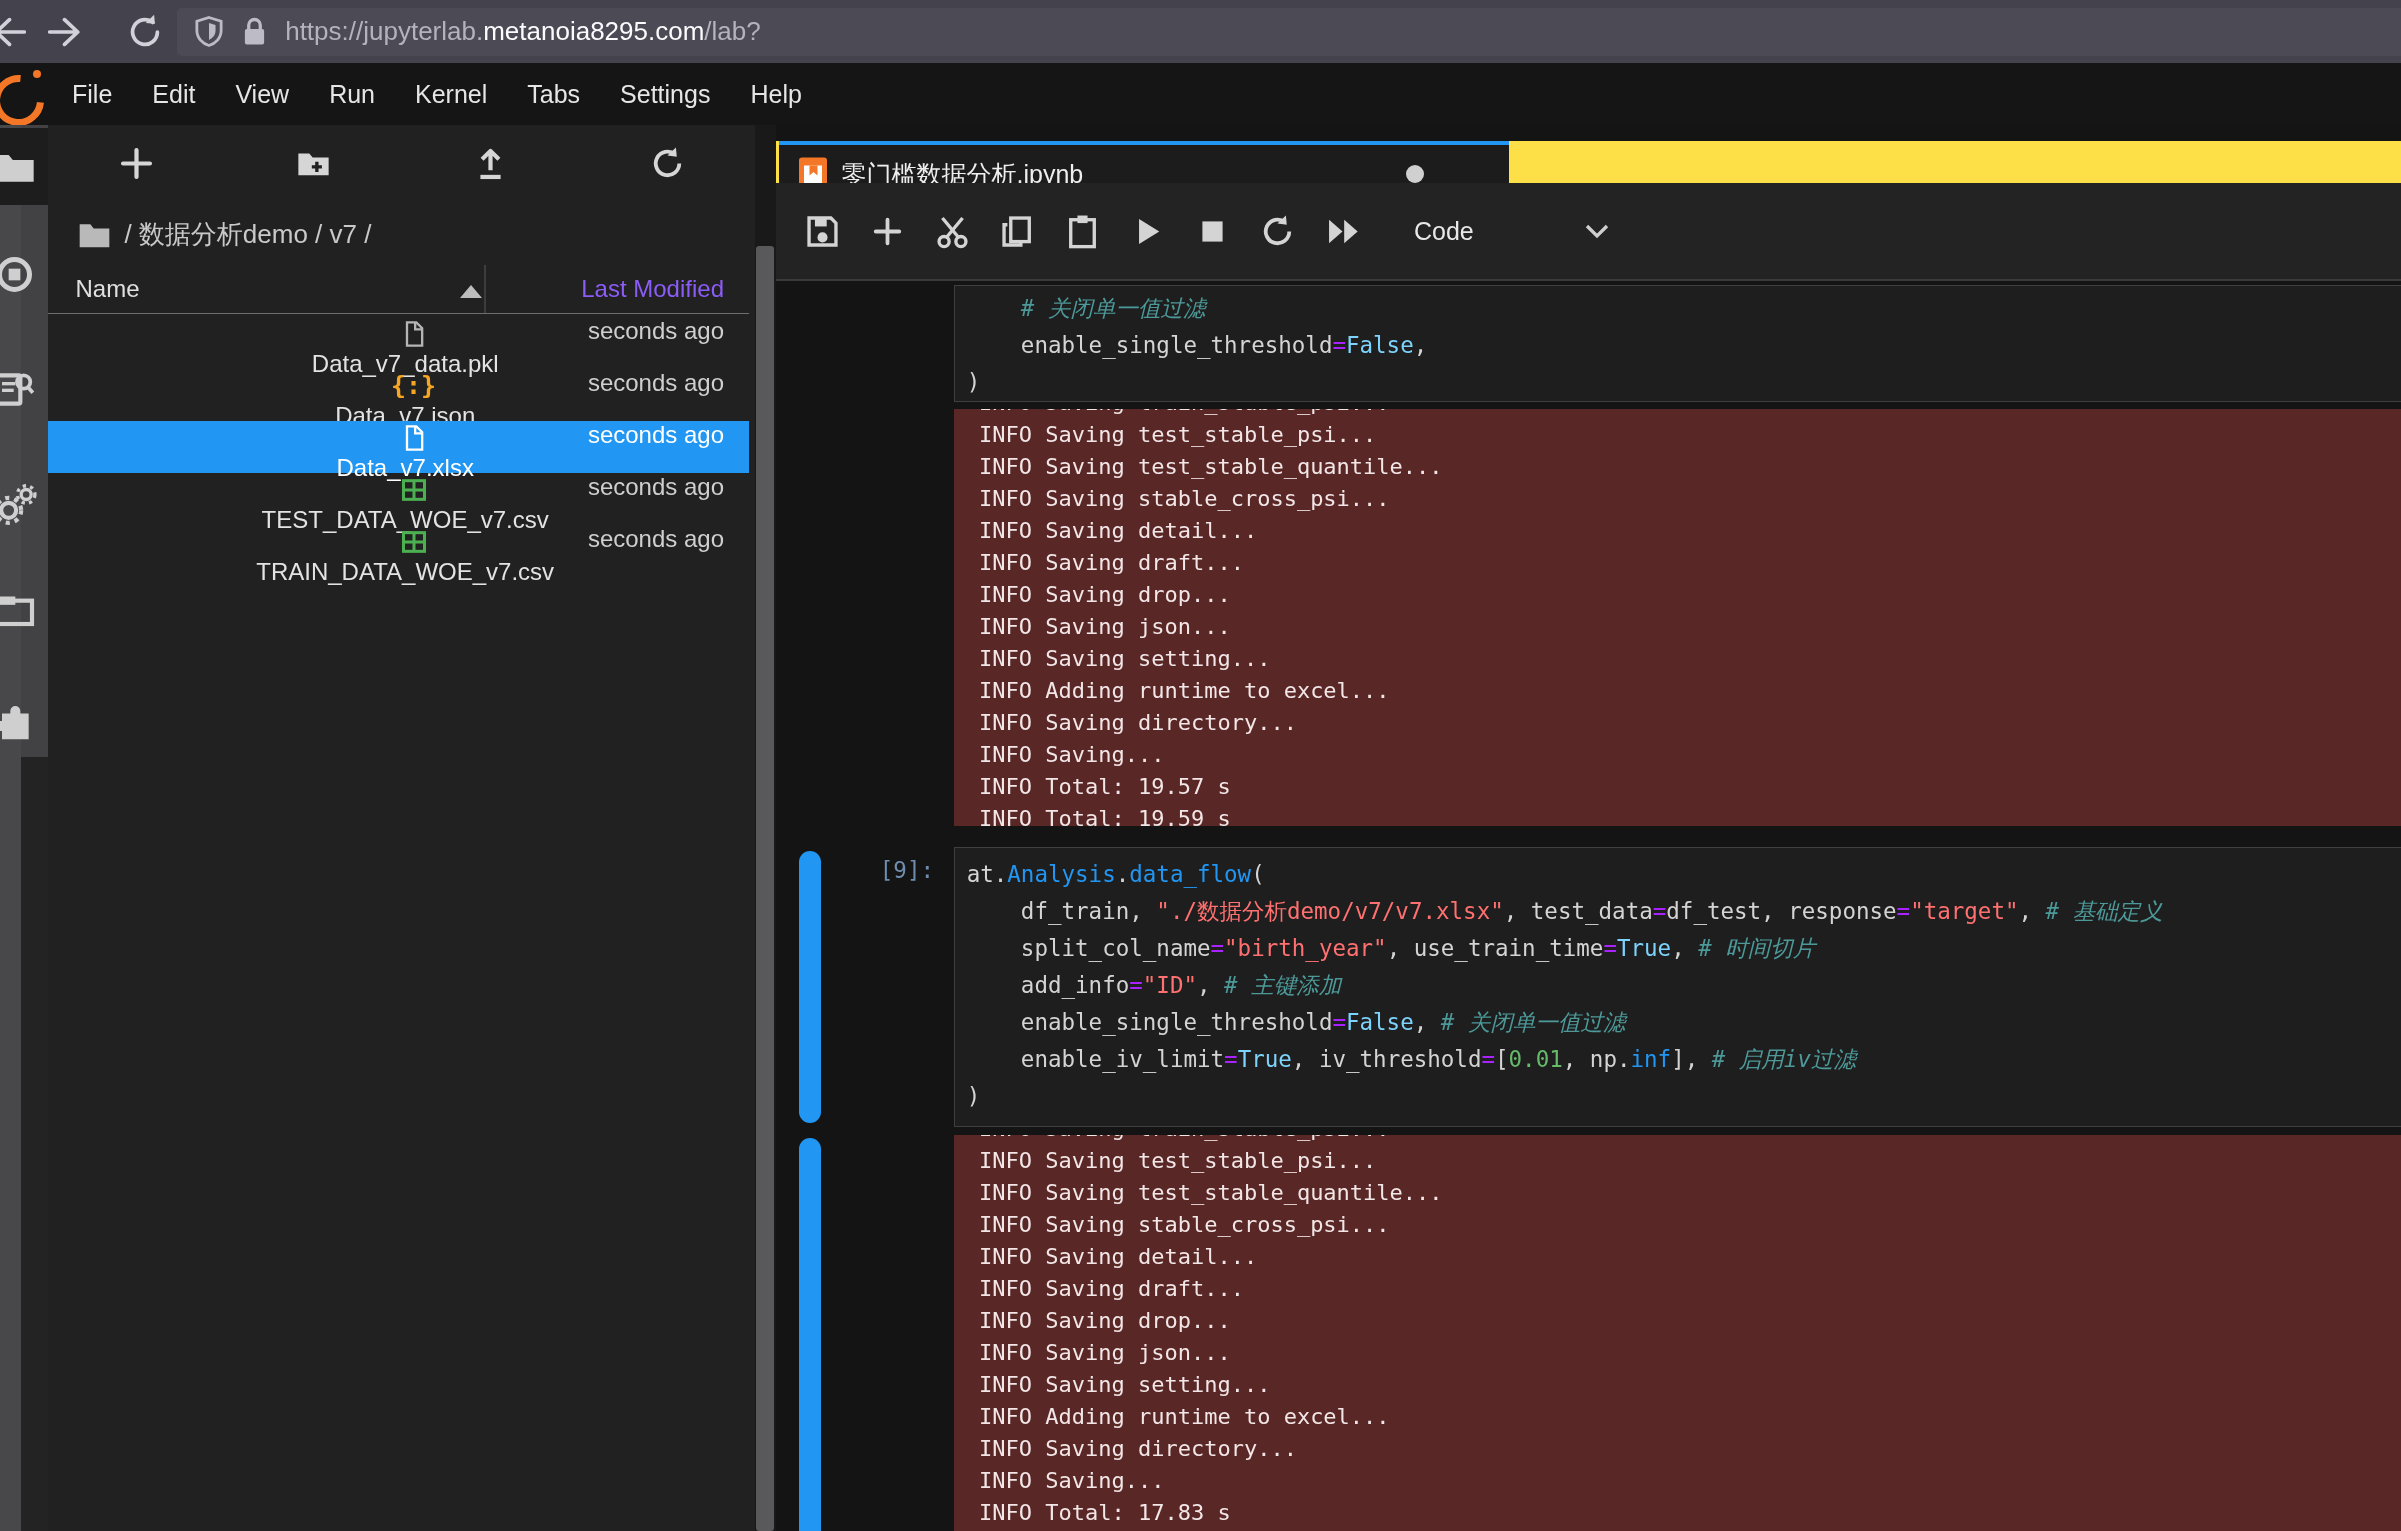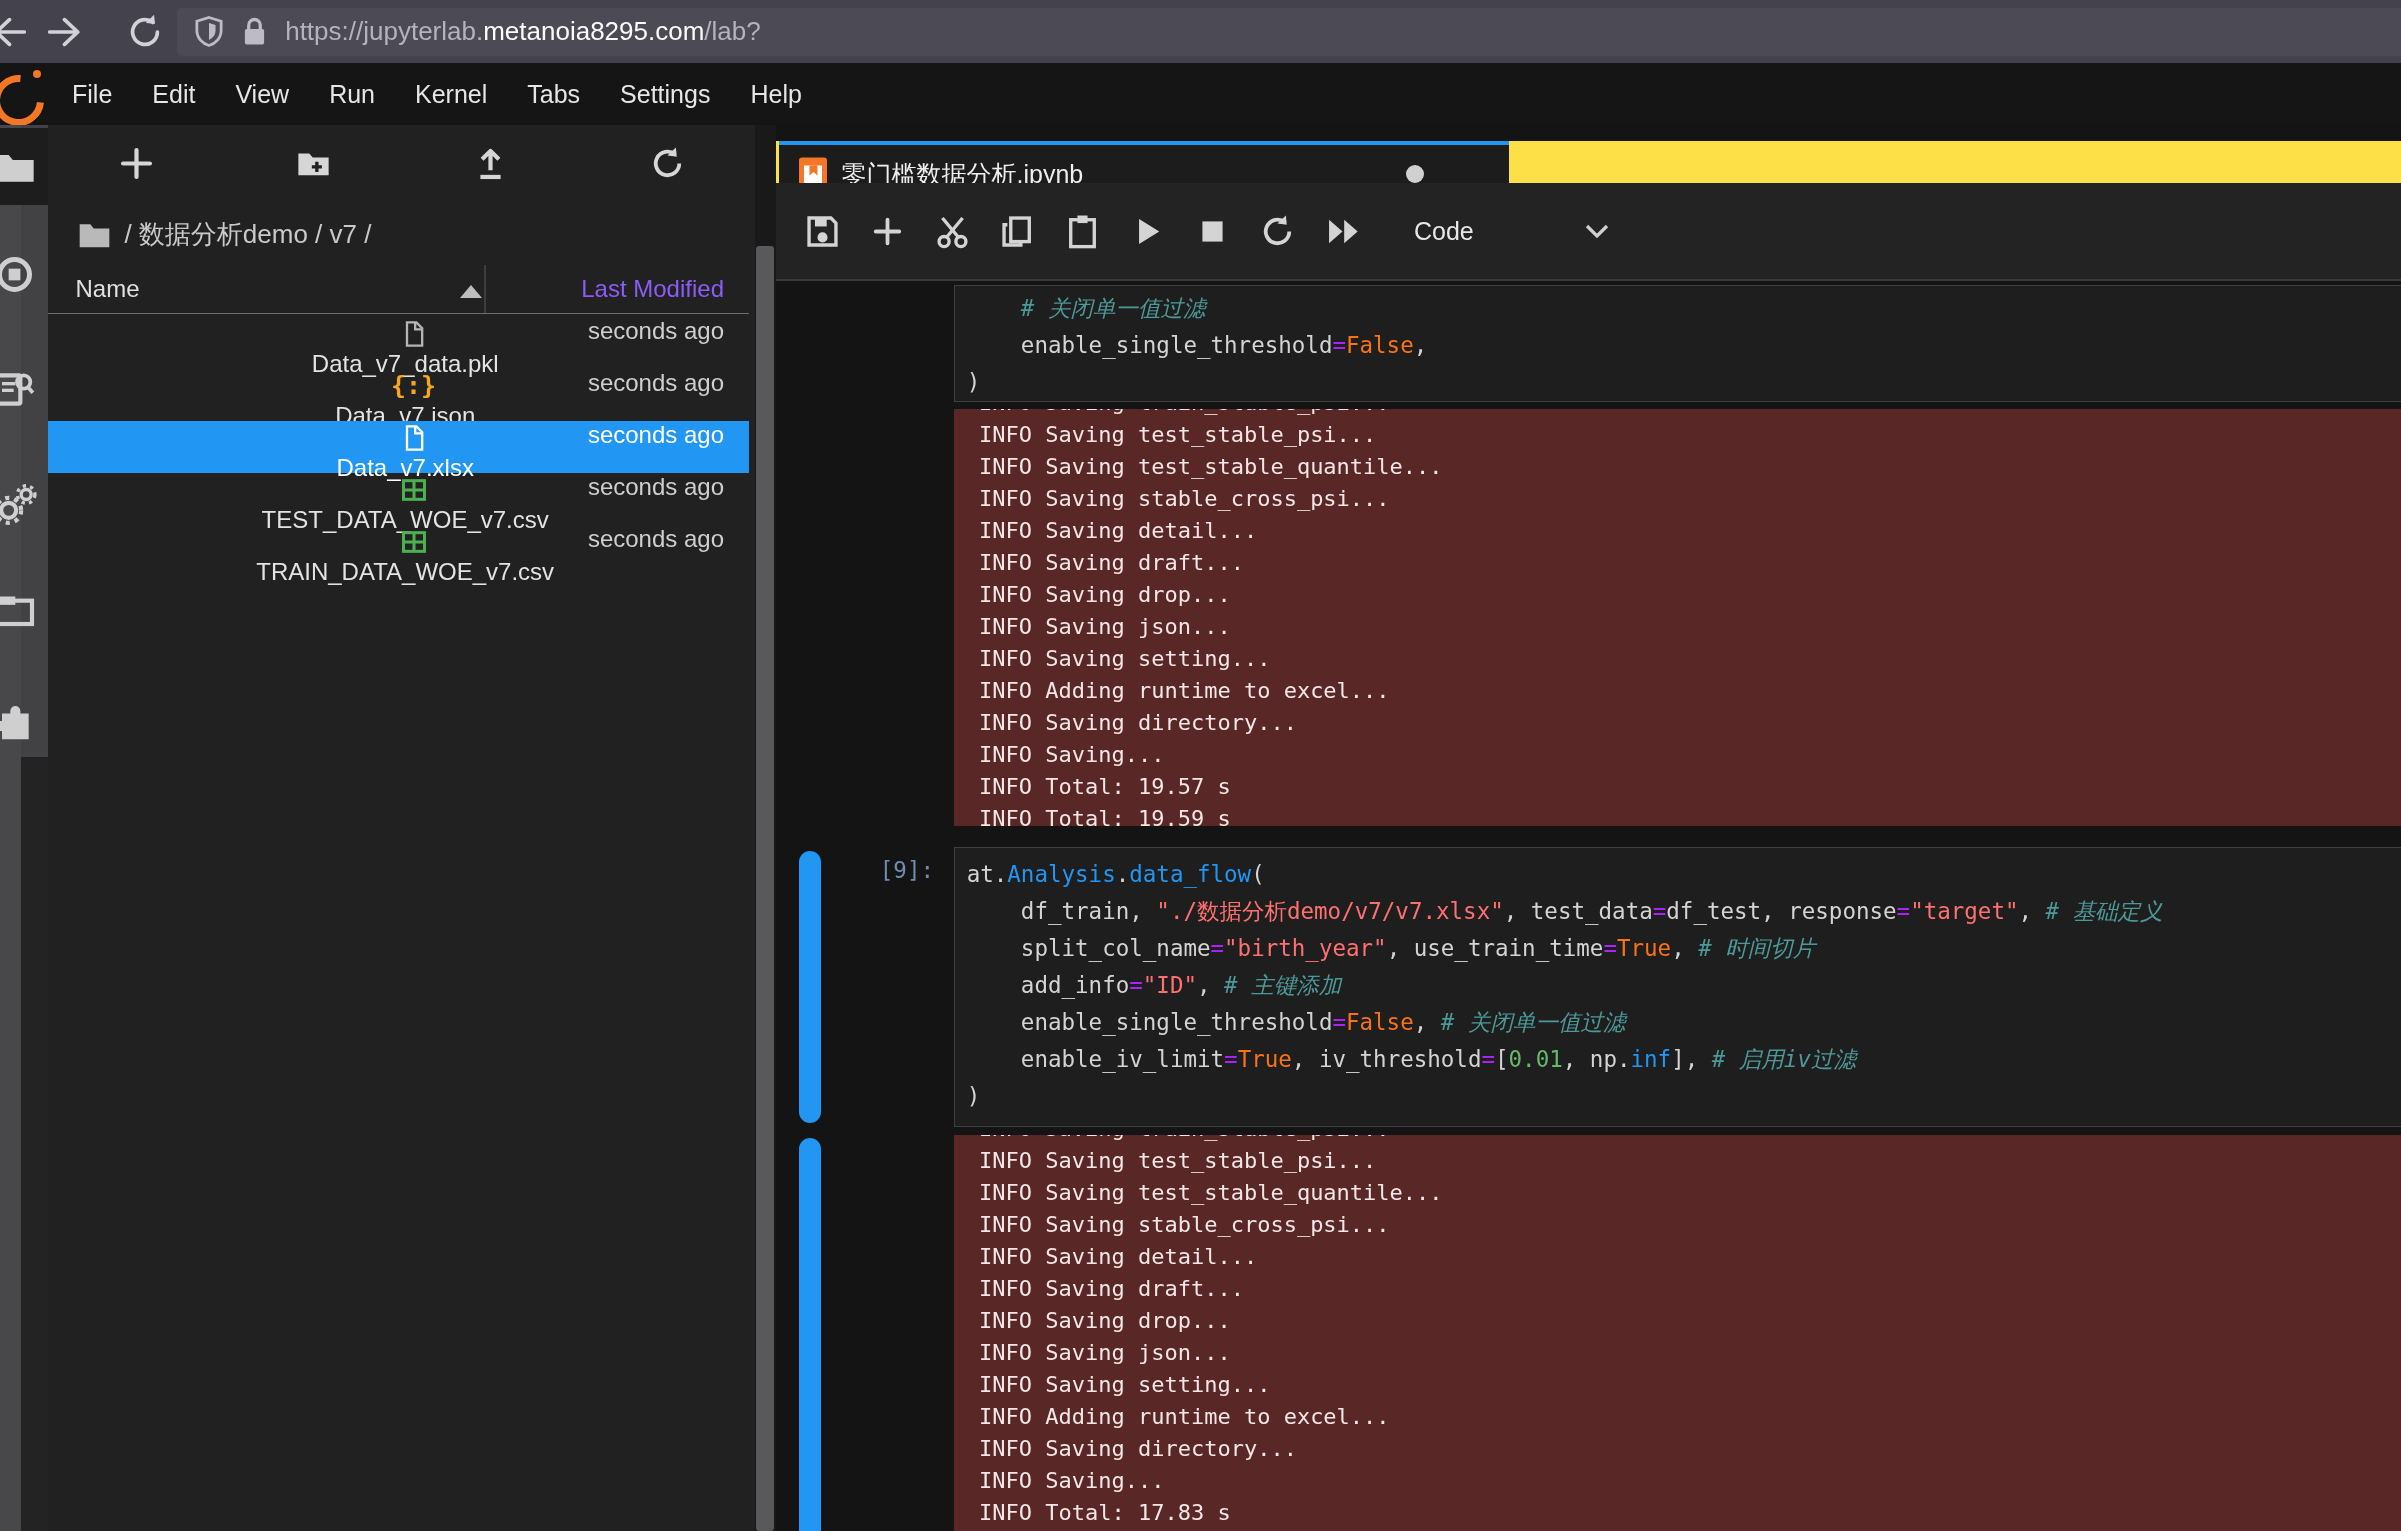--- a/index.html
+++ b/index.html
@@ -68,21 +68,21 @@
     border-bottom:2.5px solid #3a3a3a;display:flex;align-items:center;}
   .tb-btn{width:37px;height:37px;color:#d4d4d4;margin-left:28px;flex:none;}
   #celltype{margin-left:53px;font-size:25px;color:#e8e8e8;text-align:center;}
   #celltype-chevron{margin-left:108px;color:#cfcfcf;}
   #nb-content{position:absolute;left:0;top:157px;width:1625px;height:1249px;background:#141414;overflow:hidden;}
   .cell{position:absolute;left:178px;width:1448px;background:#1e1e1e;border:1.7px solid #3f3f3f;box-sizing:border-box;}
   .code-line{font-family:"DejaVu Sans Mono",monospace;font-size:22.5px;line-height:37px;white-space:pre;}
   #cell1{top:3.3px;height:117px;padding:3.3px 0 0 11.7px;}
   #cell2{top:565px;height:280px;padding:8.3px 0 0 11.7px;}
   .tk-d{color:#d4d4d4;} .tk-s{color:#ff7070;} .tk-o{color:#aa22ff;}
-  .tk-k{color:#f97316;} .tk-n{color:#66bb6a;} .tk-p{color:#2196f3;}
+  .tk-k{color:#7dd3fc;} .tk-n{color:#66bb6a;} .tk-p{color:#2196f3;}
   .tk-c{color:#4d9999;font-style:italic;}
   .output{position:absolute;left:178px;width:1448px;background:#5a2727;padding-left:25px;box-sizing:border-box;overflow:hidden;}
   #out1{top:127px;height:417px;}
   #out2{top:853px;height:416px;}
   .out-line{font-family:"DejaVu Sans Mono",monospace;font-size:22px;line-height:32px;
     color:#f2e6e6;white-space:pre;}
   .out-clip{height:10px;overflow:hidden;}
   .out-clip .out-line{margin-top:-22px;}
   #prompt9{position:absolute;left:33px;top:575px;width:125px;text-align:right;
     font-family:"DejaVu Sans Mono",monospace;font-size:22.5px;color:#6f8db0;}

